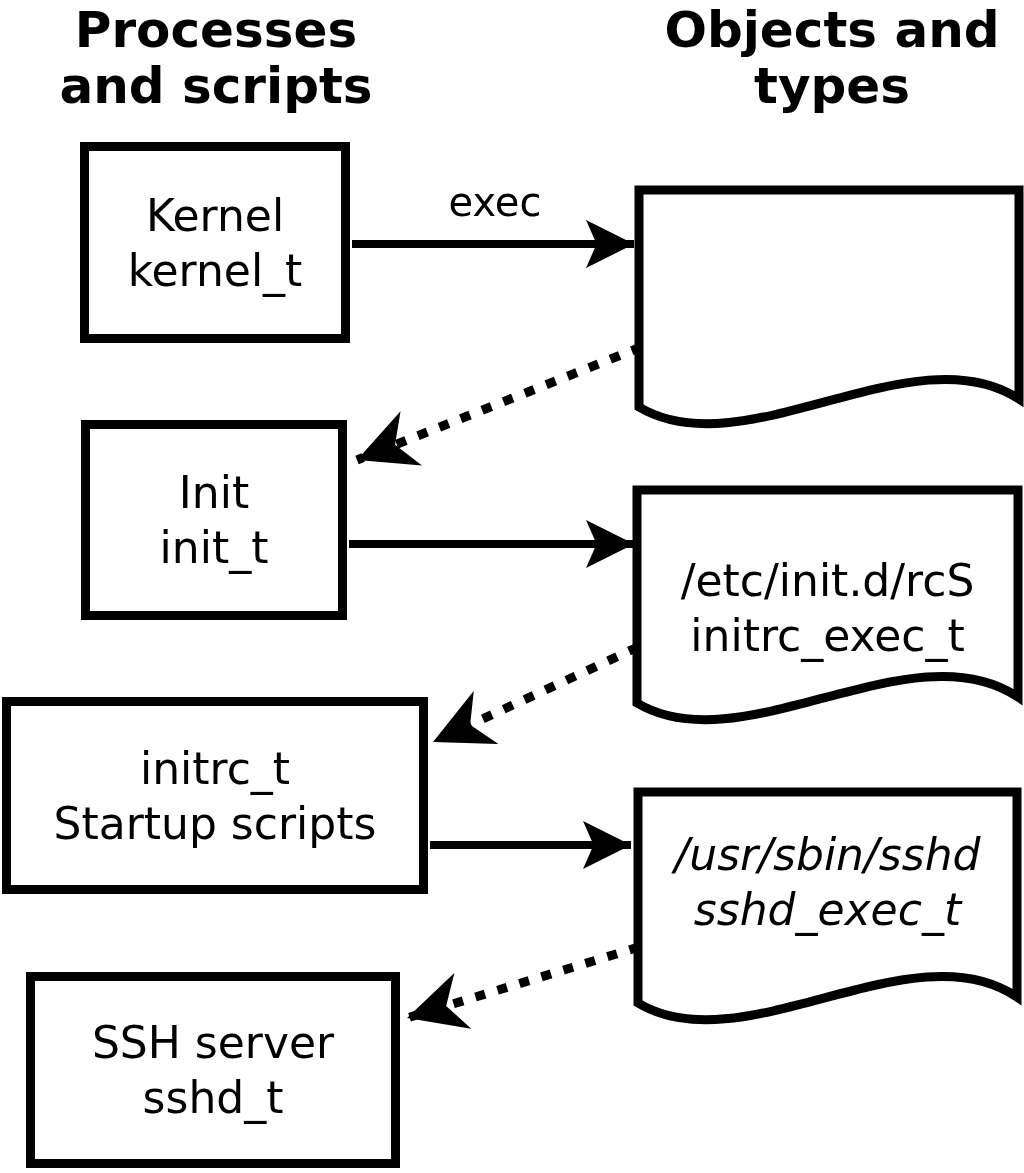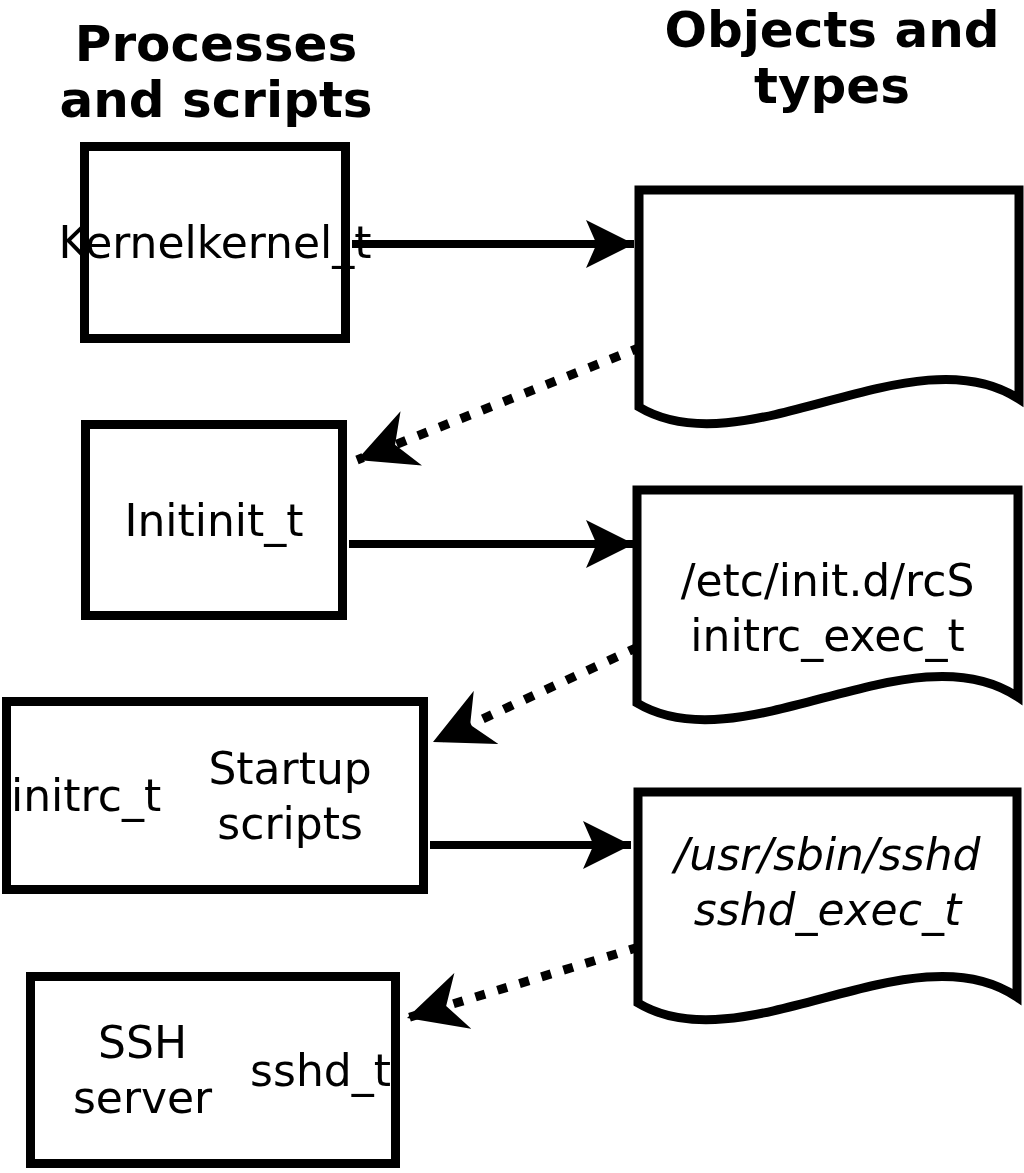--- a/index.html
+++ b/index.html
@@ -14,21 +14,21 @@
   .layer{position:absolute;left:0;top:0;}
   .hdr{
     position:absolute;
     font-weight:bold;
     font-size:50px;line-height:56px;
     text-align:center;white-space:nowrap;
   }
   .pbox{
     position:absolute;box-sizing:border-box;
     border:9px solid #000000;background:#ffffff;
-    display:flex;flex-direction:row;
+    display:flex;flex-direction:column;
     align-items:center;justify-content:center;
     font-size:44px;line-height:55px;text-align:center;
   }
   .dtext{
     position:absolute;
     font-size:44px;line-height:55px;text-align:center;
   }
   .exec-label{
     position:absolute;
     font-size:40px;line-height:44px;text-align:center;
@@ -58,21 +58,21 @@
 
     <line class="solidline" x1="352" y1="244" x2="634" y2="244" marker-end="url(#ah-solid)"></line>
     <line class="solidline" x1="349" y1="544" x2="634" y2="544" marker-end="url(#ah-solid)"></line>
     <line class="solidline" x1="430" y1="845" x2="631" y2="845" marker-end="url(#ah-solid)"></line>
 
     <line class="dottedline" x1="641" y1="347" x2="357" y2="460" marker-end="url(#ah-dot)"></line>
     <line class="dottedline" x1="638" y1="647" x2="433" y2="742" marker-end="url(#ah-dot)"></line>
     <line class="dottedline" x1="639" y1="947" x2="407" y2="1018" marker-end="url(#ah-dot)"></line>
   </svg>
 
-  <div class="hdr" style="left:20px;top:16px;width:392px;text-align:center;">
+  <div class="hdr" style="left:20px;top:2px;width:392px;text-align:center;">
     <div>Processes</div>
     <div>and scripts</div>
   </div>
   <div class="hdr" style="left:640px;top:2px;width:384px;">
     <div>Objects and</div>
     <div>types</div>
   </div>
 
   <div class="pbox" style="left:80px;top:142px;width:270px;height:201px;">
     <div>Kernel</div>
@@ -93,14 +93,15 @@
 
   <div class="dtext" style="left:637px;top:525px;width:381px;margin-top:28px;">
     <div>/etc/init.d/rcS</div>
     <div>initrc_exec_t</div>
   </div>
   <div class="dtext" style="left:638px;top:827px;width:379px;font-style:italic;">
     <div>/usr/sbin/sshd</div>
     <div>sshd_exec_t</div>
   </div>
 
+  <div class="exec-label" style="left:430px;top:180px;width:130px;">exec</div>
 
 </div>
 
 </body></html>

